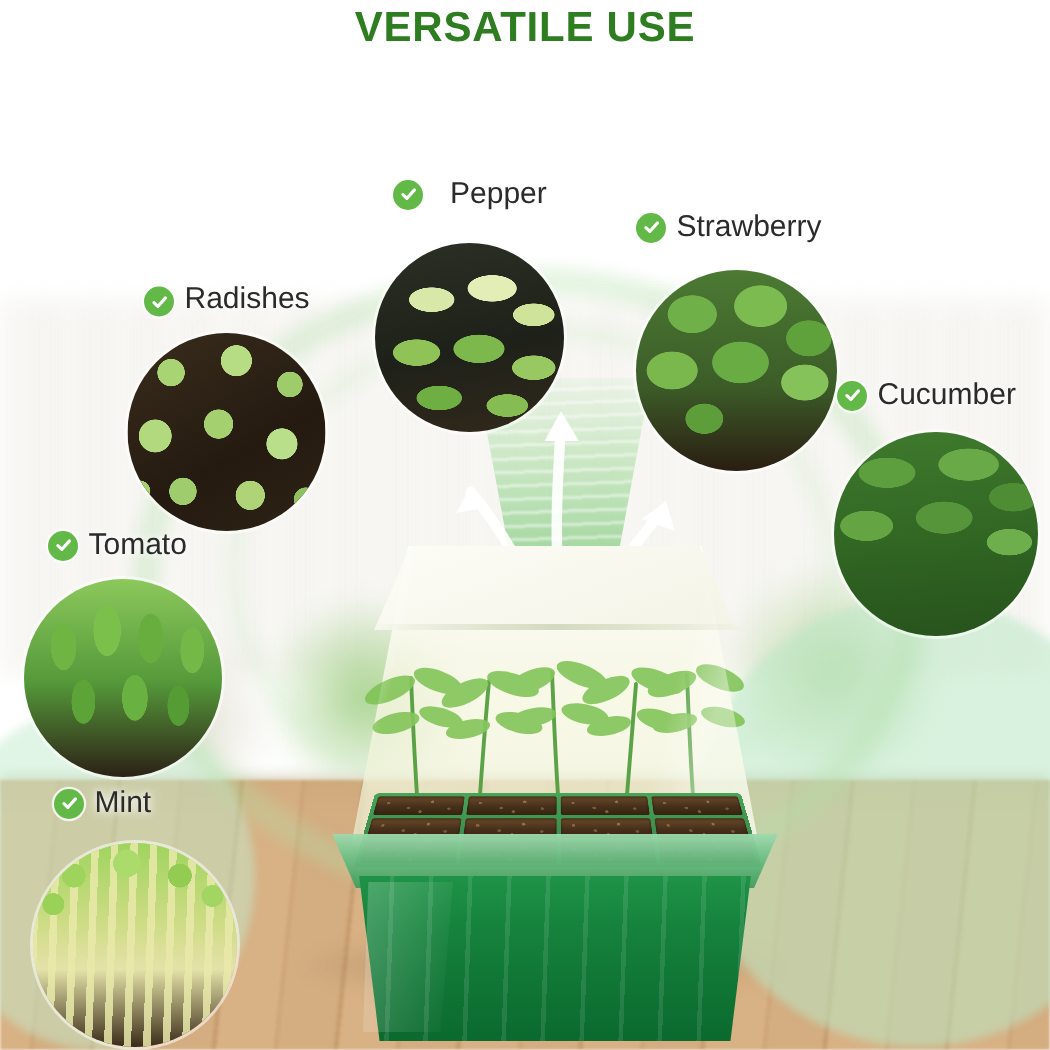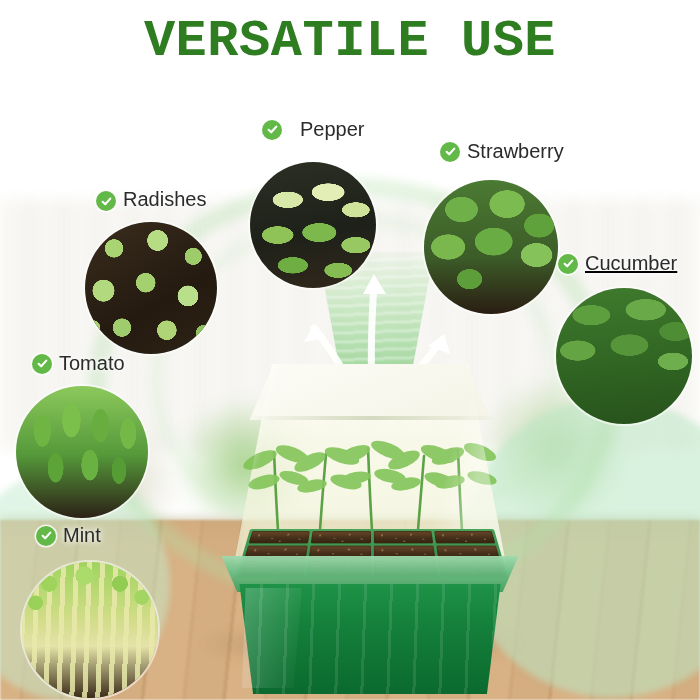--- a/index.html
+++ b/index.html
@@ -77,23 +77,23 @@
   .link-ring2{
     position:absolute; left:150px; top:215px; width:410px; height:330px;
     border-radius:50%;
     border:10px solid rgba(198,234,192,.28);
     filter:blur(6px);
   }
 
   
   .header{ position:absolute; left:0; top:0; width:700px; text-align:center; z-index:40; }
   .title{
-    font-size:52px; font-weight:bold; letter-spacing:.5px;
-    color:#2e7d21; line-height:1; padding-top:16px;
-    font-family:Liberation Mono, monospace;
+    font-size:28px; font-weight:bold; letter-spacing:.5px;
+    color:#2e7d21; line-height:1; padding-top:4px;
+    font-family:Liberation Sans, sans-serif;
   }
   .subtitle{
     font-size:15.5px; color:#7d7d7d; padding-top:14px;
     font-family:"Liberation Sans", sans-serif;
   }
 
   
   .feature{ position:absolute; z-index:30; }
   .bubble{
     position:absolute; border-radius:50%; overflow:hidden;
@@ -363,35 +363,35 @@
           </svg>
       </span>
       <span class="txt">Pepper</span>
     </div>
   </div>
 
   <div class="feature">
     <div class="bubble" style="left:424px;top:180px;width:134px;height:134px;">
       <div class="photo leafy-strawberry"></div>
     </div>
-    <div class="label" style="left:440px;top:140px;text-align:center;">
+    <div class="label" style="left:424px;top:140px;text-align:center;">
       <span class="check">
         <svg width="13" height="13" viewBox="0 0 13 13">
             <path d="M2.6 6.8 L5.2 9.3 L10.3 3.6" stroke="#ffffff" stroke-width="2.1" fill="none" stroke-linecap="round" stroke-linejoin="round"></path>
           </svg>
       </span>
       <span class="txt">Strawberry</span>
     </div>
   </div>
 
   <div class="feature">
     <div class="bubble" style="left:556px;top:288px;width:136px;height:136px;">
       <div class="photo leafy-cucumber"></div>
     </div>
-    <div class="label" style="left:558px;top:252px;text-decoration:underline;">
+    <div class="label" style="left:558px;top:252px;">
       <span class="check">
         <svg width="13" height="13" viewBox="0 0 13 13">
             <path d="M2.6 6.8 L5.2 9.3 L10.3 3.6" stroke="#ffffff" stroke-width="2.1" fill="none" stroke-linecap="round" stroke-linejoin="round"></path>
           </svg>
       </span>
       <span class="txt">Cucumber</span>
     </div>
   </div>
 
   <div class="feature">

